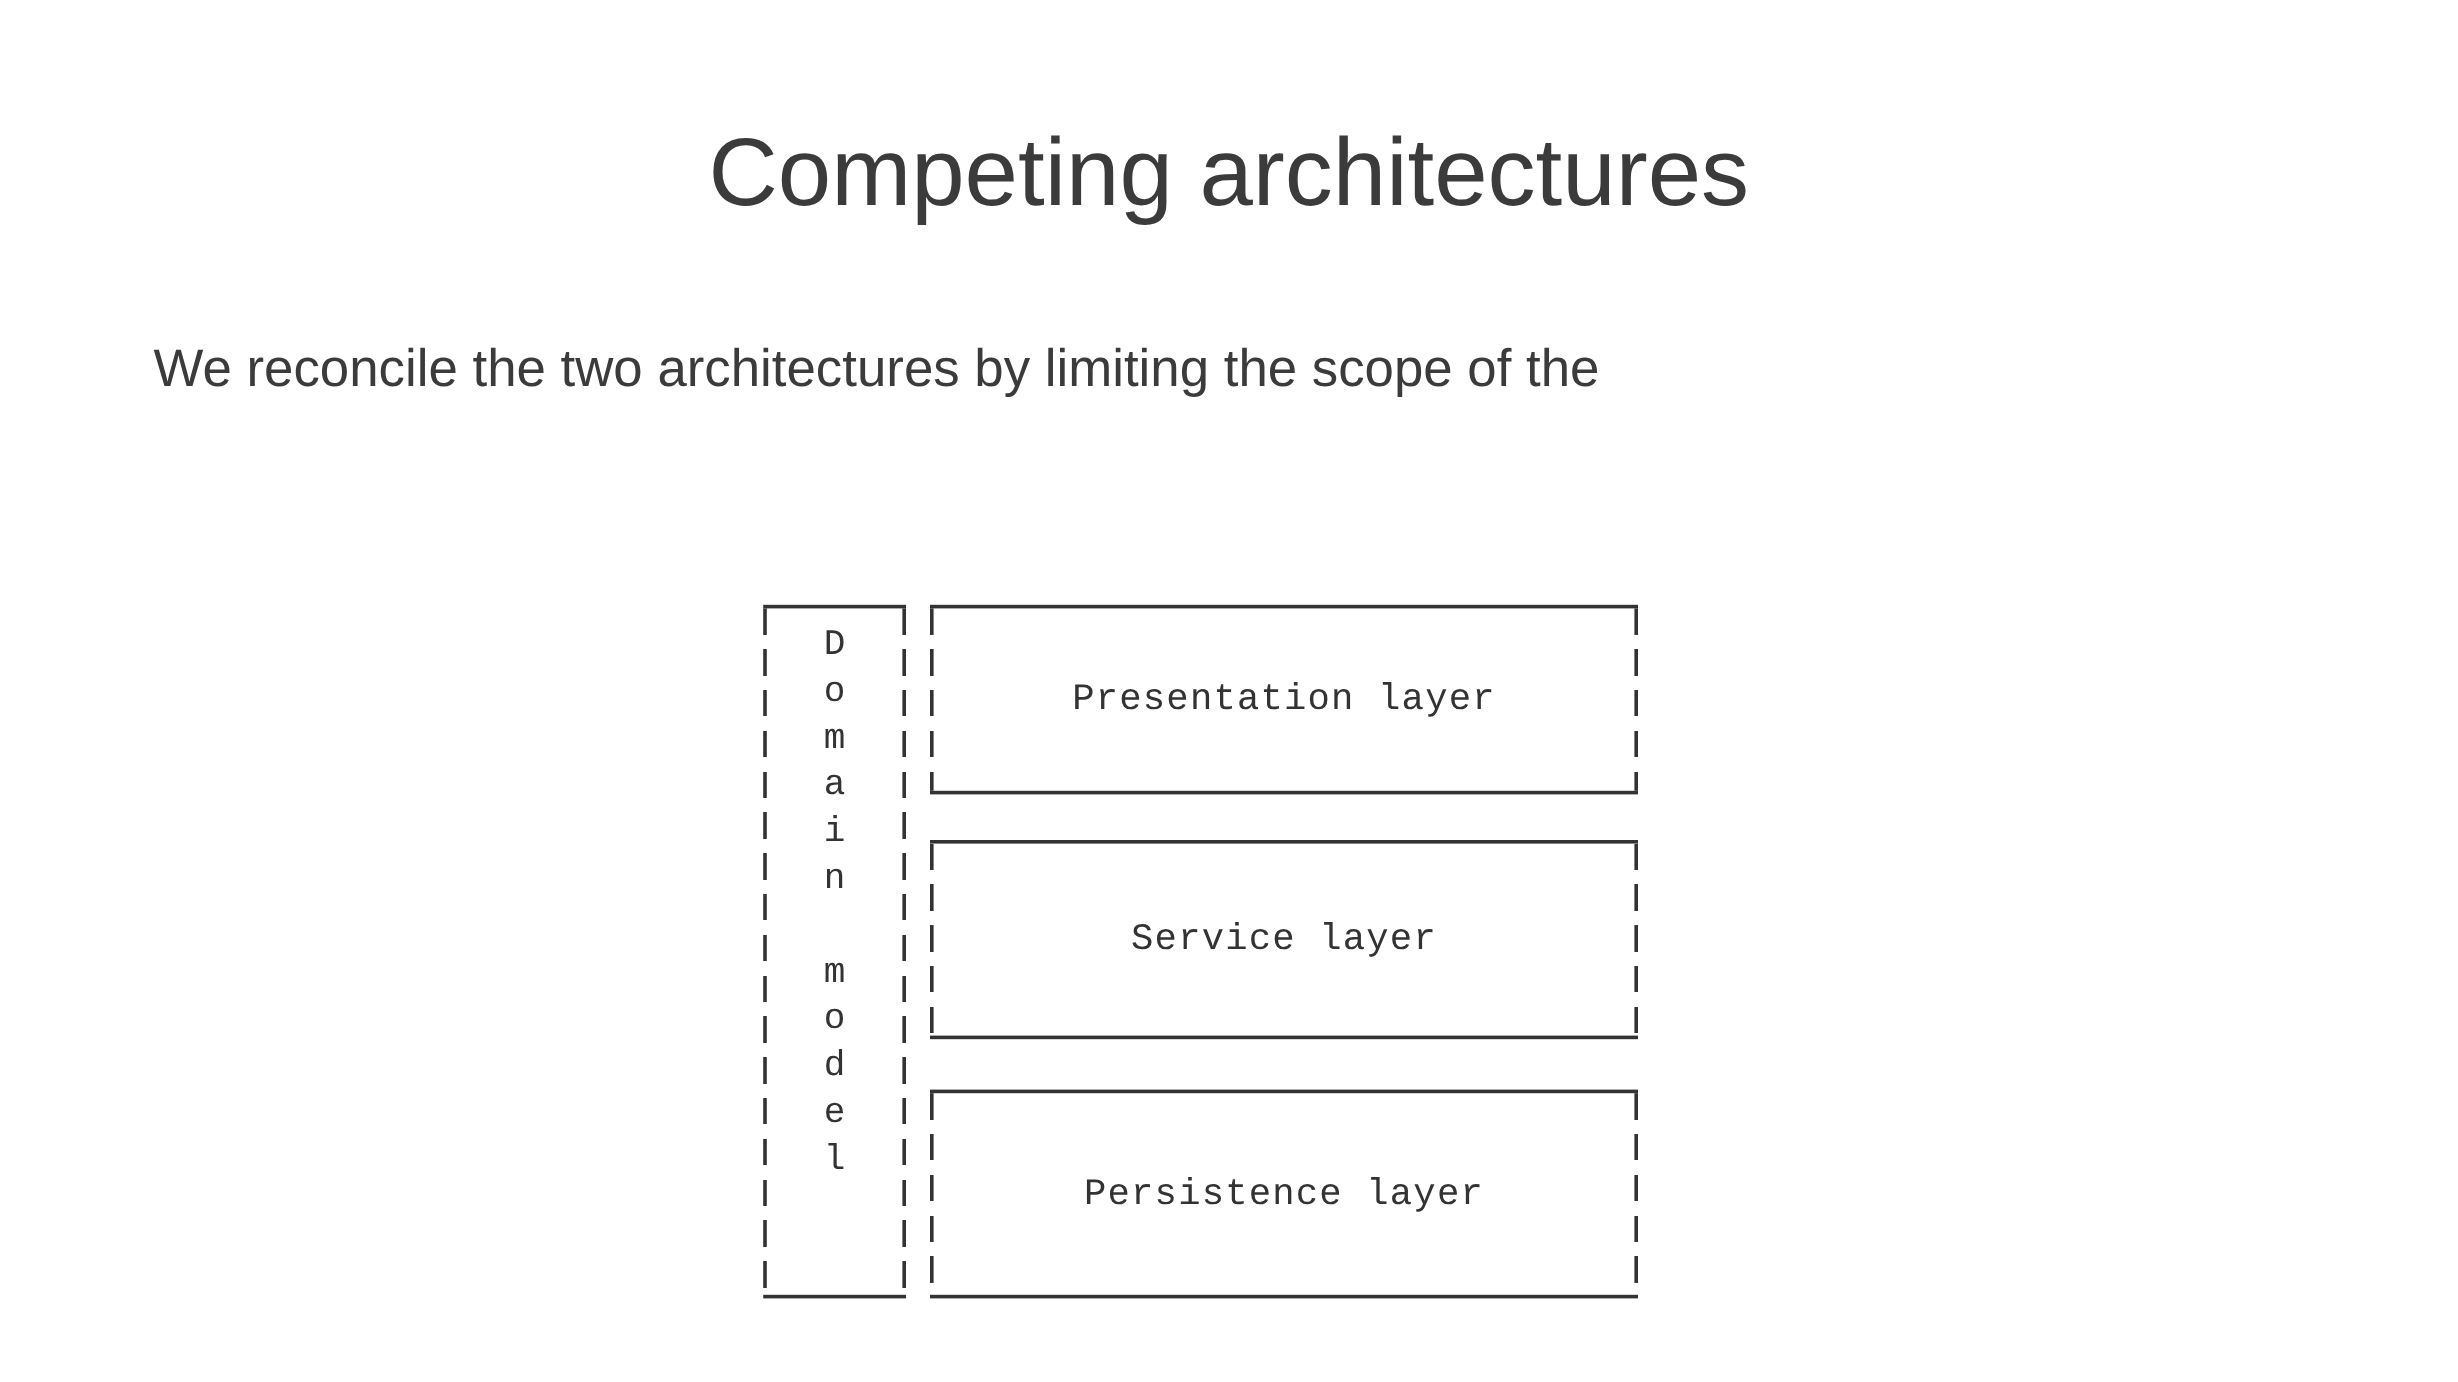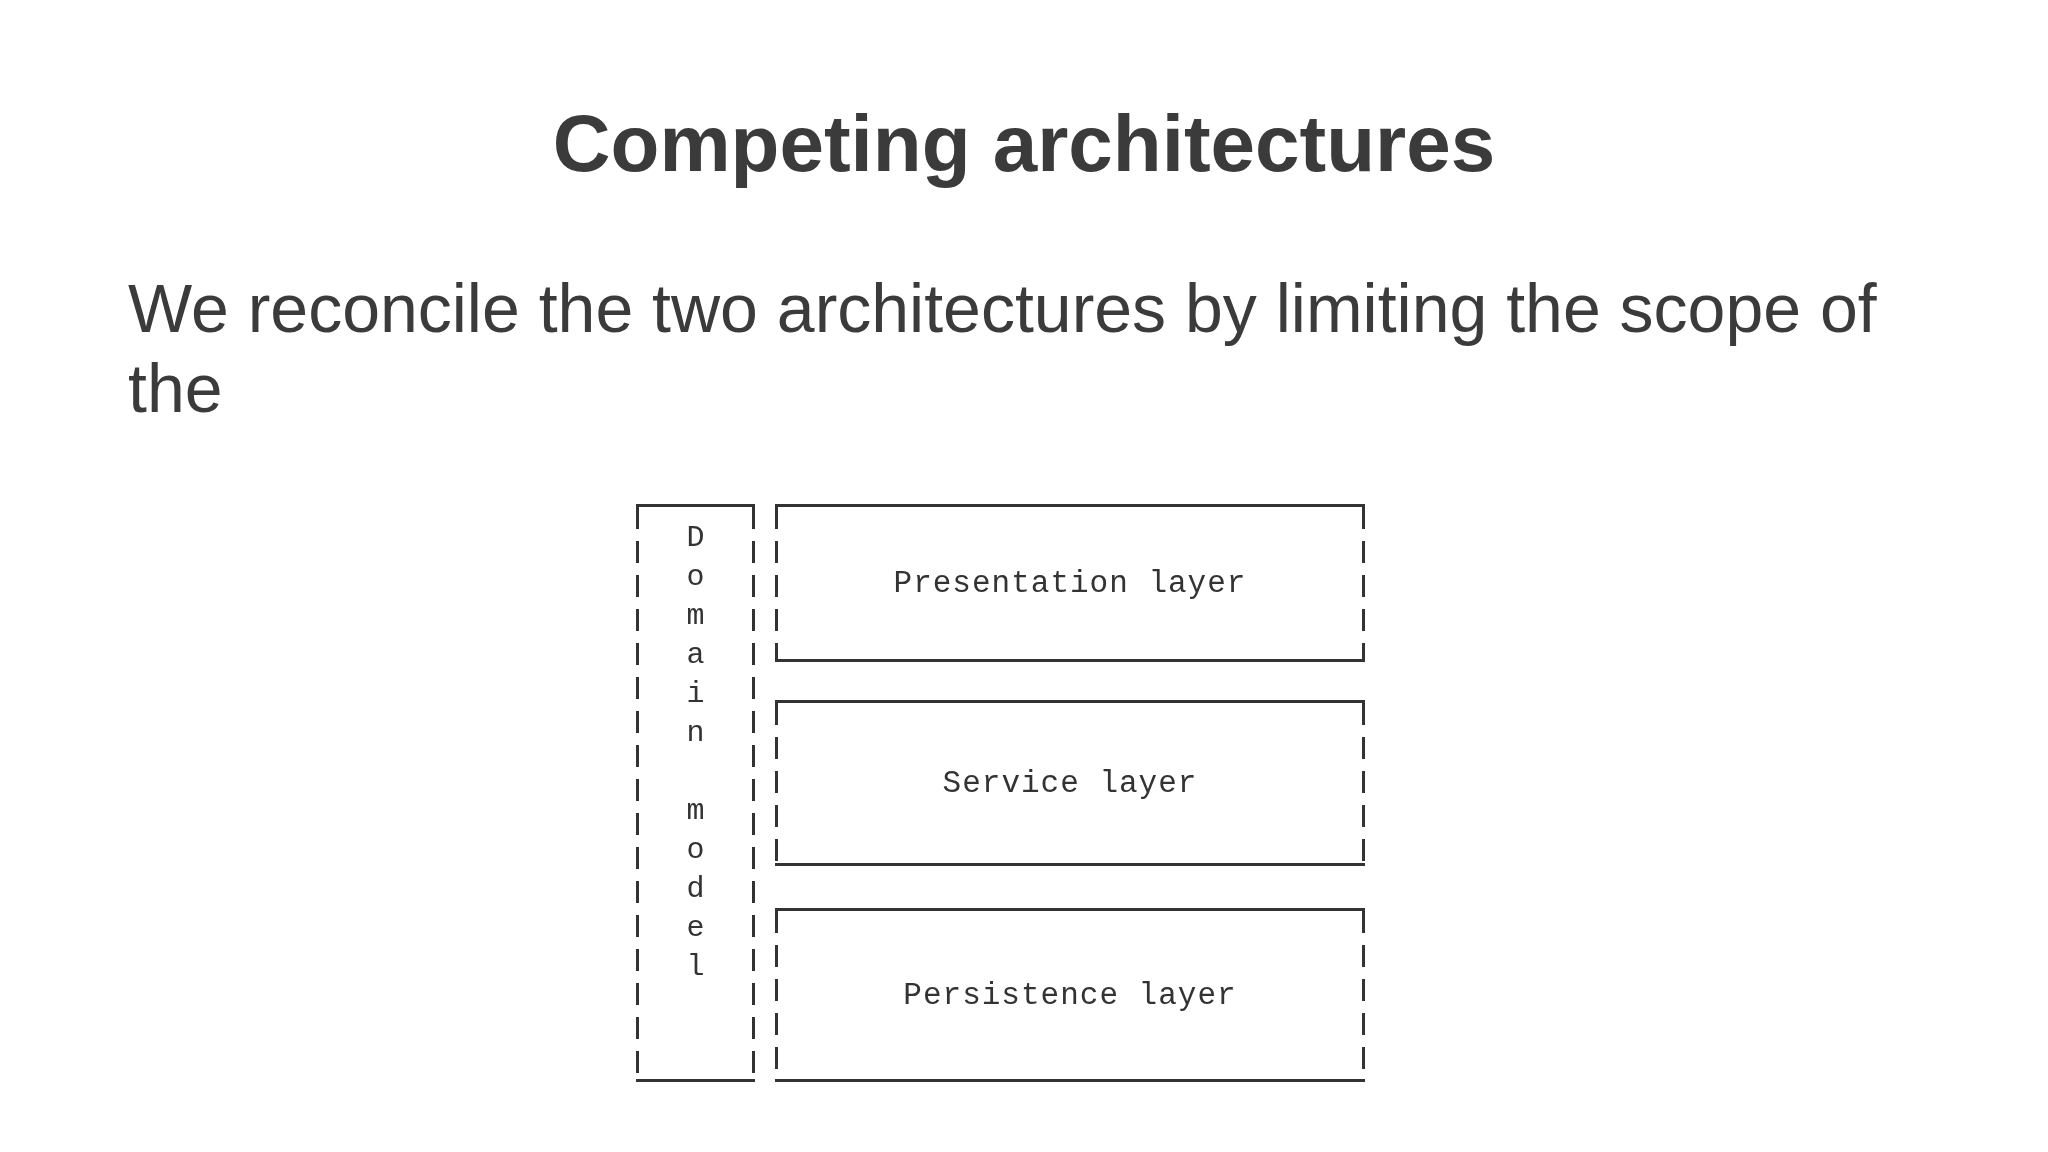--- a/index.html
+++ b/index.html
@@ -18,33 +18,33 @@
   }
 
   
   .slide-title {
     position: absolute;
     top: 102px;
     left: 0;
     width: 100%;
     text-align: center;
     font-size: 80px;
-    font-weight: 700;
+    font-weight: 400;
     line-height: 1.05;
     color: #3b3b3b;
     margin: 0;
   }
 
   
   .body-text {
     position: absolute;
     top: 268px;
     left: 128px;
     width: 1800px;
-    font-size: 68px;
+    font-size: 44px;
     line-height: 80px;
     font-weight: 400;
     color: #3b3b3b;
   }
   .body-line { display: block; }
   .bold { font-weight: 700; }
 
   
   .diagram {
     position: absolute;

